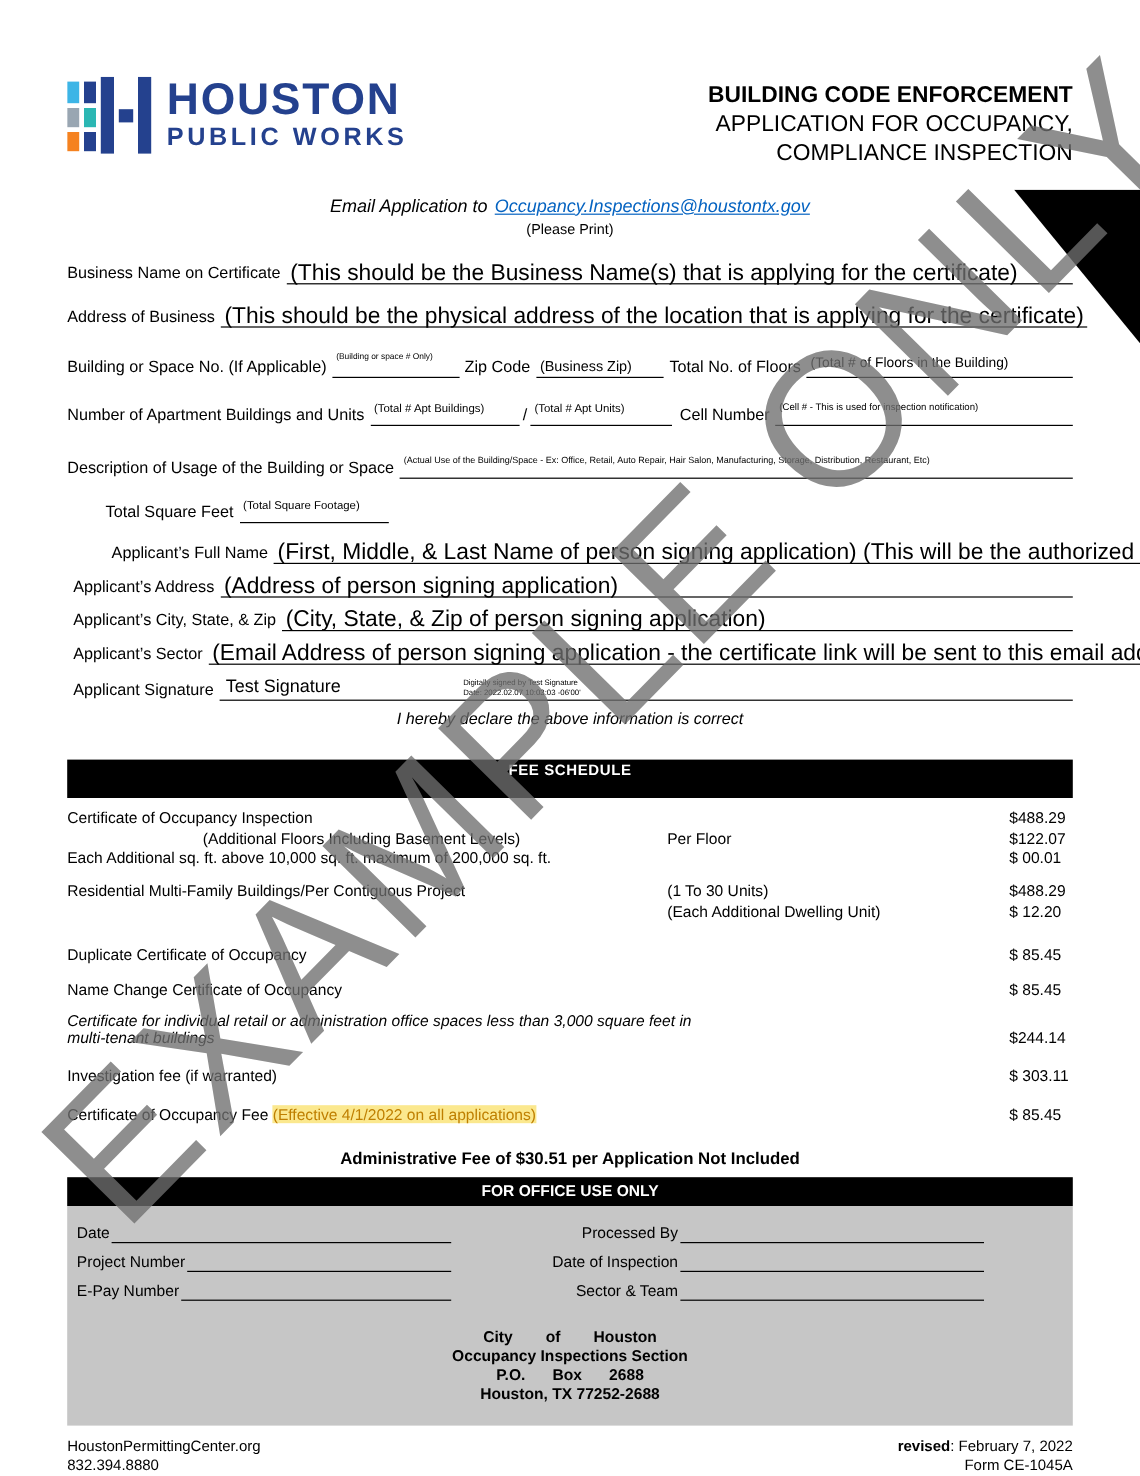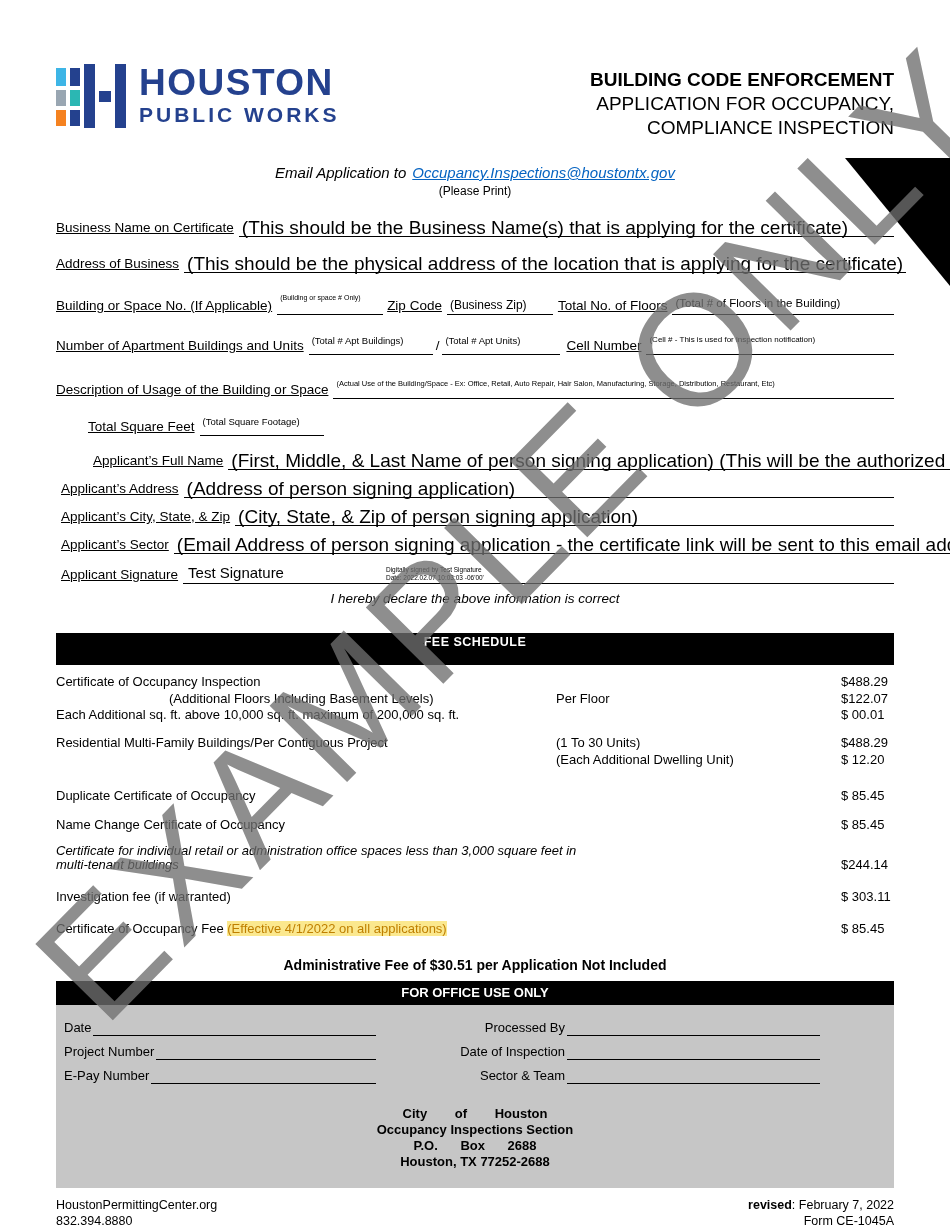--- a/index.html
+++ b/index.html
@@ -24,21 +24,21 @@
   .doc-title .t1{font-size:19px;font-weight:bold;}
   .doc-title .t2,.doc-title .t3{font-size:19px;margin-left:42px;}
 
   
   .email-line{text-align:center;margin-top:24px;font-size:15px;font-style:italic;}
   .email-line a{color:#0563c1;text-decoration:underline;margin-left:6px;}
   .please-print{text-align:center;font-size:12px;margin-top:3px;}
 
   
   .frow{display:flex;align-items:flex-end;font-size:13.5px;}
-  .flabel{white-space:nowrap;padding-right:5px;line-height:18px;text-decoration:underline;}
+  .flabel{white-space:nowrap;padding-right:5px;line-height:18px;}
   .fill{flex:1;border-bottom:1px solid #000;display:flex;align-items:flex-end;padding:0 3px;min-height:18px;}
   .fill .hint{font-size:19px;line-height:16px;padding-bottom:0px;white-space:nowrap;}
   .hint.tiny{font-size:7px;padding-bottom:8px;}
   .hint.xs{font-size:7.5px;padding-bottom:6px;}
   .hint.small{font-size:9.5px;padding-bottom:5px;text-align:right;}
   .hint.cell{font-size:8px;padding-bottom:6px;}
   .hint.med{font-size:12px;padding-bottom:1px;}
   .hint.med2{font-size:11.5px;padding-bottom:3px;}
   .fillfix100{flex:0 0 100px;}
   .fillfix118{flex:0 0 118px;}

